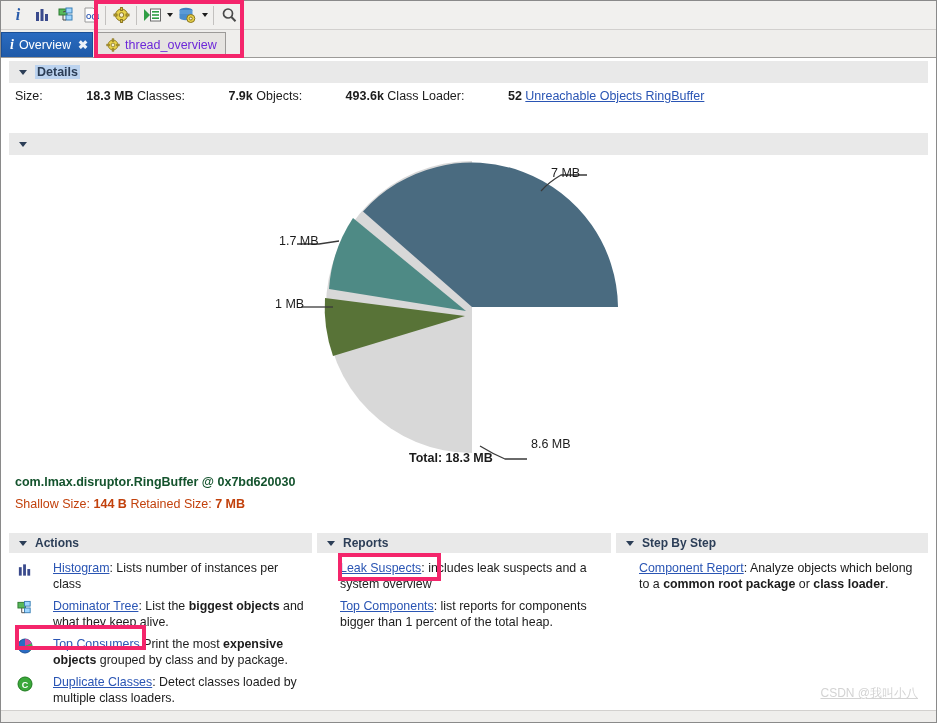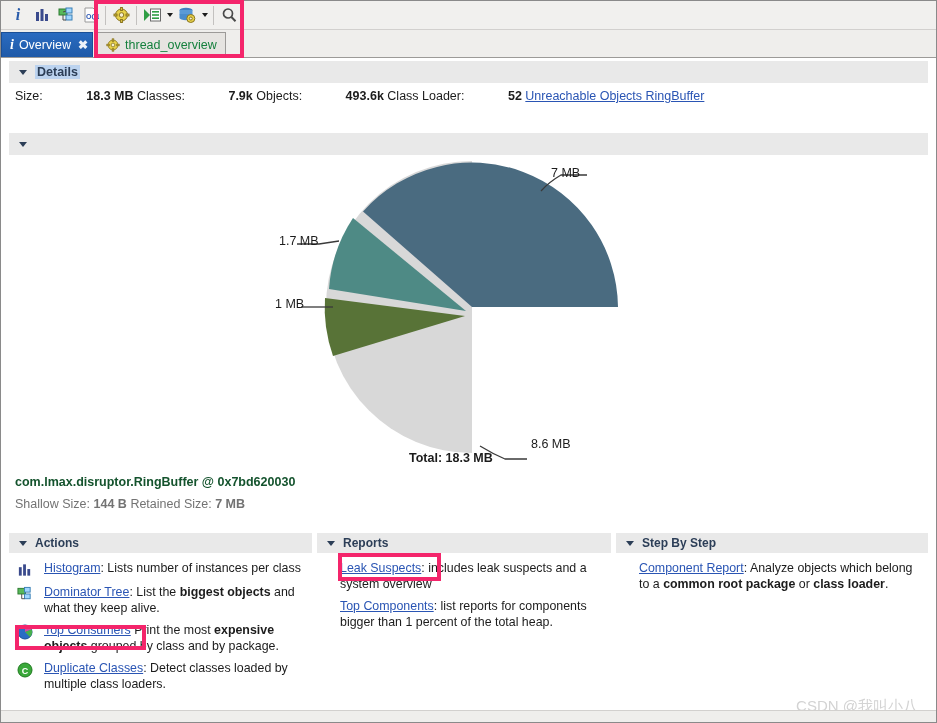--- a/index.html
+++ b/index.html
@@ -72,21 +72,21 @@
     background: #e3e1df;
   }
   .tab.active {
     background: linear-gradient(to bottom, #2a6bc0, #1f5aa8);
     color: #ffffff;
     border-color: #1a4f96;
     padding-right: 4px;
   }
   .tab.inactive {
     background: #e6e4e1;
-    color: #15803d;
+    color: #6d28d9;
     margin-left: 4px;
   }
   .tab-close {
     font-size: 12px; font-weight: bold; margin-left: 2px;
     opacity: .92;
   }
 
   
   .section-hdr {
     position: absolute;
@@ -133,58 +133,58 @@
     position: absolute; font-size: 12.5px; color: #1c1c1c;
     white-space: nowrap;
   }
 
   .obj-title {
     position: absolute; left: 14px; top: 474px;
     font-size: 12.5px; font-weight: bold; color: #14532d;
   }
   .obj-sizes {
     position: absolute; left: 14px; top: 496px;
-    font-size: 12.5px; color: #737373;
+    font-size: 12.5px; color: #c2410c;
   }
   .obj-sizes b { font-weight: bold; }
 
   
   .panel { position: absolute; top: 532px; }
   .panel .phdr {
     height: 20px; background: #e9e9e9;
     display: flex; align-items: center; gap: 8px;
     padding-left: 10px;
     font-size: 12px; font-weight: bold; color: #2c3e57;
   }
   .plist {
     padding: 8px 4px 0 8px;
   }
   .pitem {
-    display: flex; gap: 11px;
+    display: flex; gap: 20px;
     margin-bottom: 7px;
     font-size: 12.4px; line-height: 15.5px;
     color: #1c1c1c;
   }
   .pitem .pico {
     flex: 0 0 16px; width: 16px; height: 16px; margin-top: 1px;
   }
   .pitem .ptxt { flex: 1; }
   .pitem b { font-weight: bold; }
 
   
   .hl {
     position: absolute;
     border: 4px solid #f4256b;
     pointer-events: none;
     z-index: 50;
   }
 
   .watermark {
-    position: absolute; right: 18px; bottom: 6px;
-    font-size: 15px; color: #d3d3d3;
+    position: absolute; right: 18px; bottom: 20px;
+    font-size: 12px; color: #d3d3d3; text-decoration: underline;
   }
   .statusbar {
     position: absolute; left: 0; bottom: 0;
     width: 935px; height: 12px;
     background: #efeeec; border-top: 1px solid #d2d0ce;
   }
 </style>
 </head>
 <body>
 

